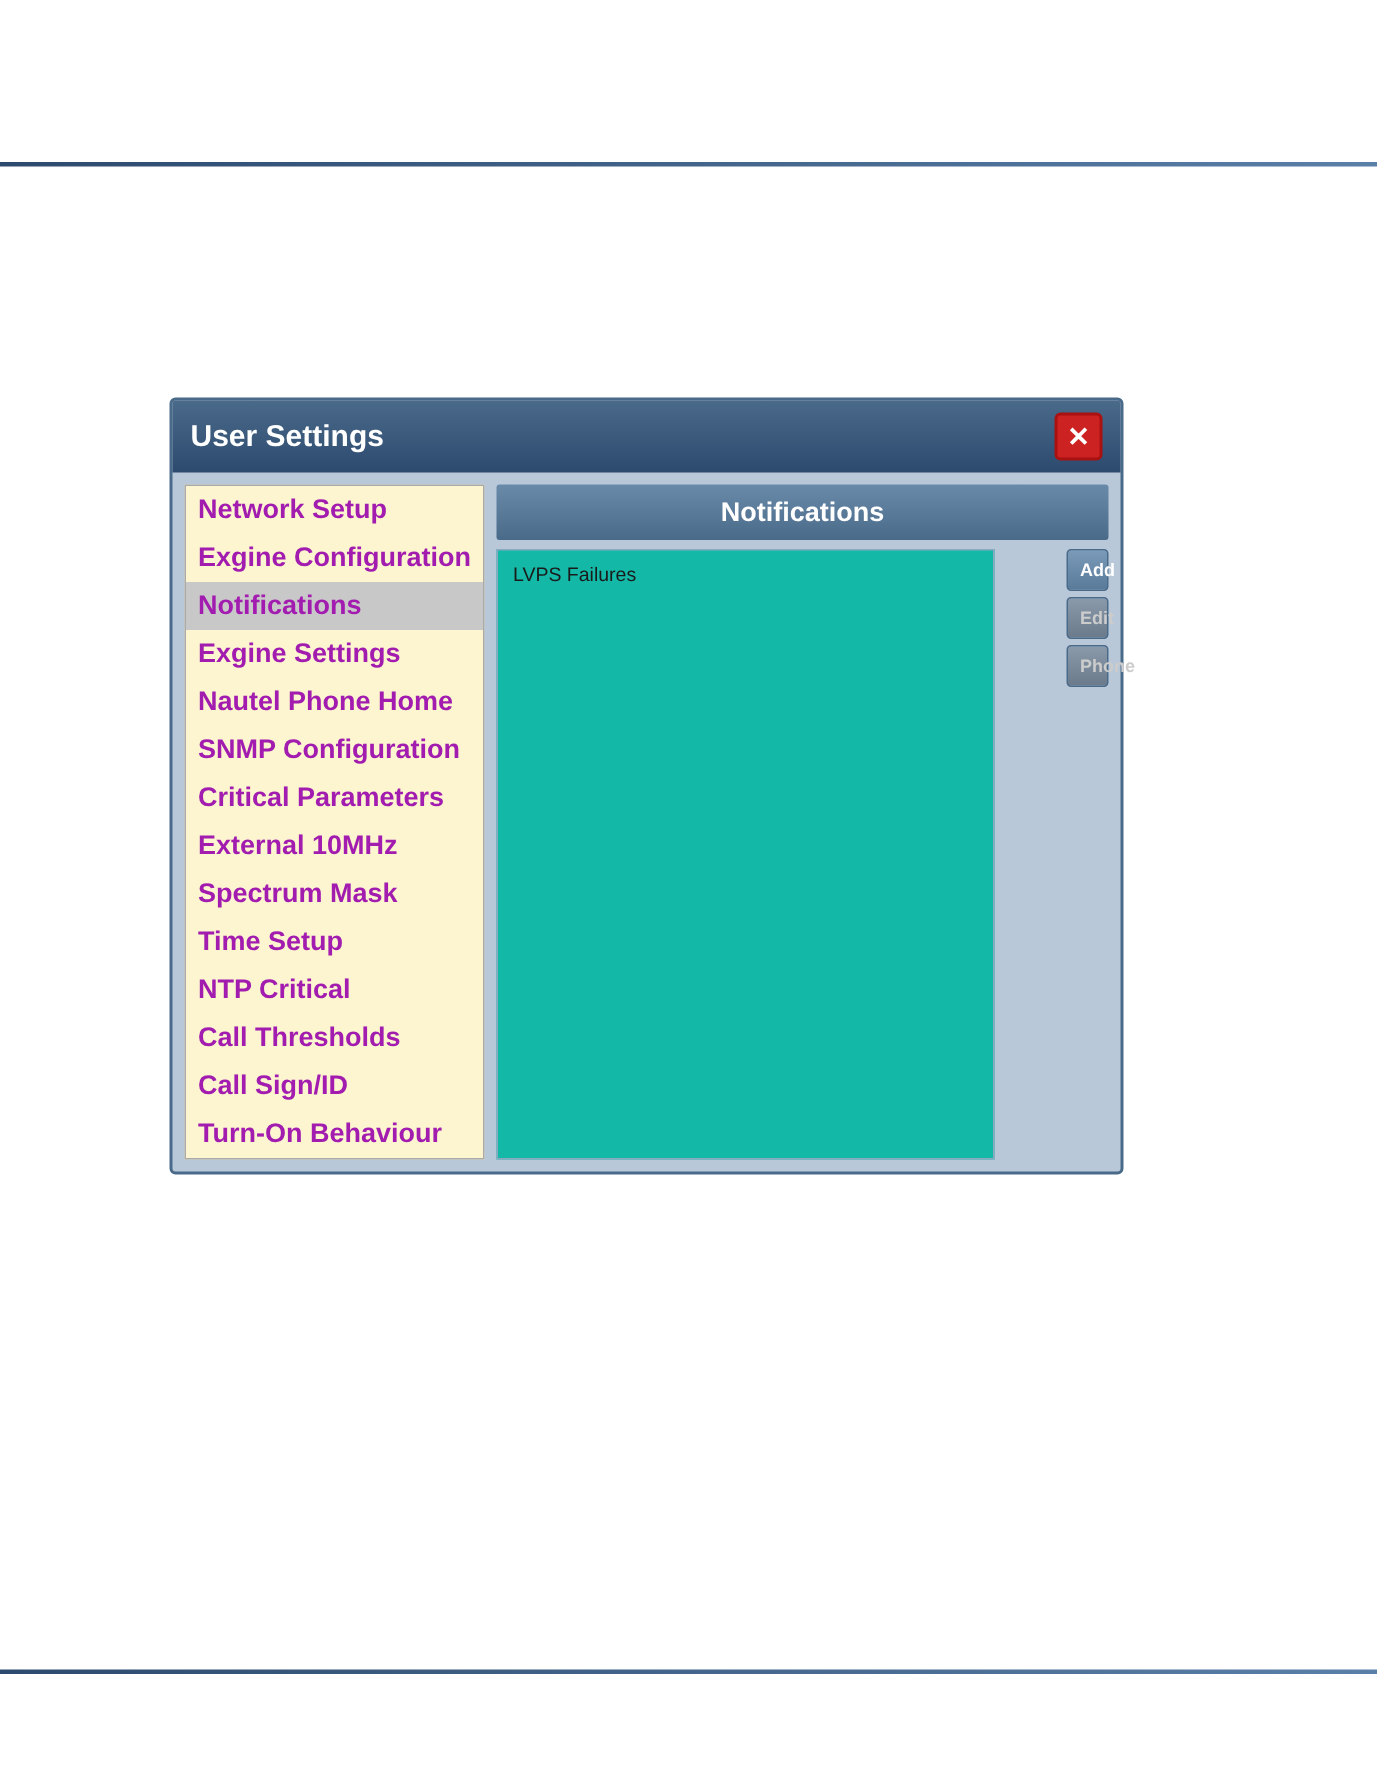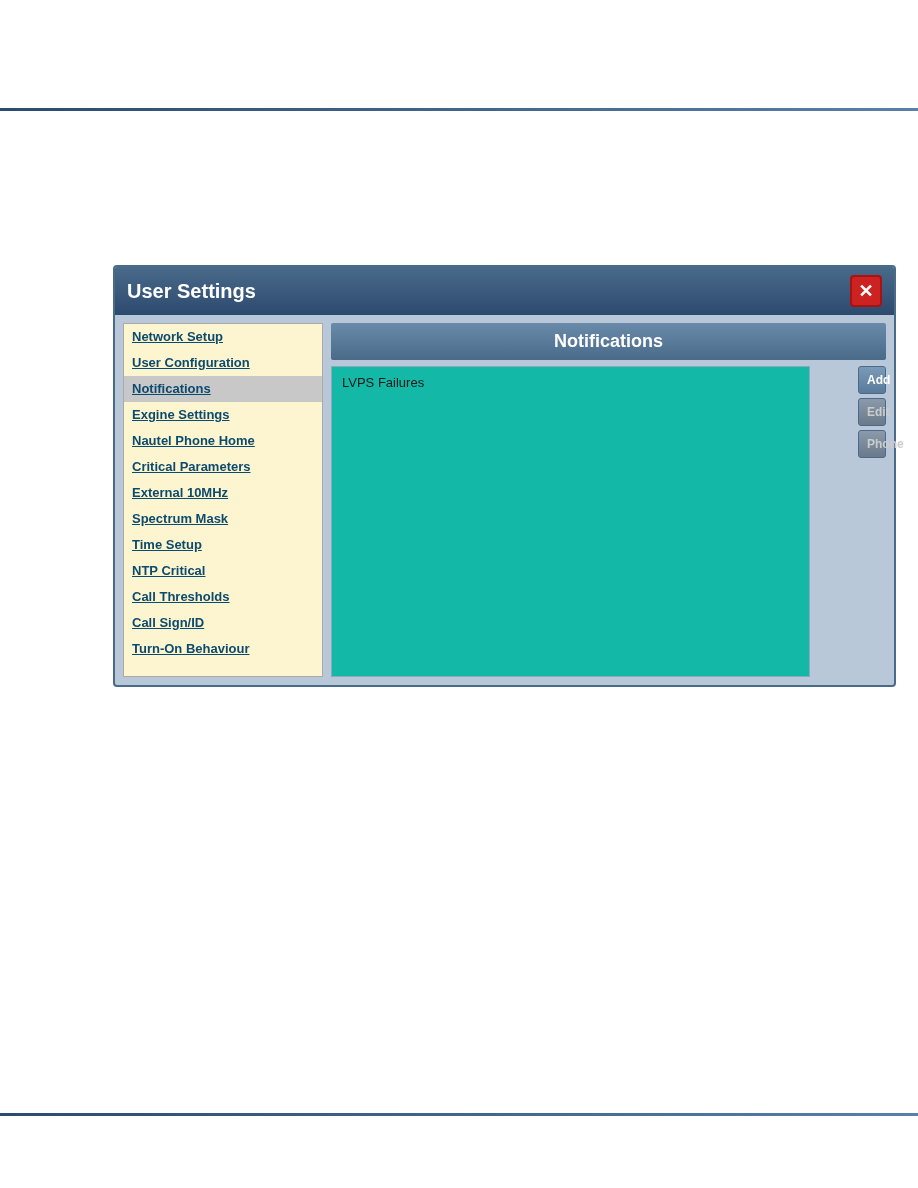--- a/index.html
+++ b/index.html
@@ -46,21 +46,21 @@
       transform: rotate(-20deg);
       pointer-events: none;
       white-space: nowrap;
       z-index: 0;
     }
 
     .dialog {
       position: absolute;
       top: 265px;
       left: 113px;
-      width: 783px;
+      width: 636px;
       background-color: #b8c8d8;
       border: 2px solid #4a6a8a;
       border-radius: 4px;
       z-index: 10;
     }
 
     .dialog-header {
       background: linear-gradient(to bottom, #4a6a8a, #2c4a6e);
       display: flex;
       align-items: center;
@@ -99,26 +99,25 @@
 
     .sidebar {
       width: 200px;
       background-color: #fdf5d0;
       border: 1px solid #aaa;
       flex-shrink: 0;
     }
 
     .sidebar-item {
       padding: 5px 8px;
-      font-size: 13px;
-      font-weight: bold;
-      color: #0c4a6e;
+      font-size: 18px;
+      font-weight: bold;
+      color: #a21caf;
       cursor: pointer;
       border-bottom: 1px solid transparent;
-      text-decoration: underline;
     }
 
     .sidebar-item.active {
       background-color: #c8c8c8;
     }
 
     .main-content {
       flex: 1;
       display: flex;
       flex-direction: column;
@@ -203,24 +202,25 @@
   <div class="dialog-header">
     <span class="dialog-title">User Settings</span>
     <div class="close-button">✕</div>
   </div>
 
   <div class="dialog-body">
 
     <div class="sidebar">
 
     <div class="sidebar-item">Network Setup</div>
-        <div class="sidebar-item">User Configuration</div>
+        <div class="sidebar-item">Exgine Configuration</div>
         <div class="sidebar-item active">Notifications</div>
         <div class="sidebar-item">Exgine Settings</div>
         <div class="sidebar-item">Nautel Phone Home</div>
+        <div class="sidebar-item">SNMP Configuration</div>
         <div class="sidebar-item">Critical Parameters</div>
         <div class="sidebar-item">External 10MHz</div>
         <div class="sidebar-item">Spectrum Mask</div>
         <div class="sidebar-item">Time Setup</div>
         <div class="sidebar-item">NTP Critical</div>
         <div class="sidebar-item">Call Thresholds</div>
         <div class="sidebar-item">Call Sign/ID</div>
         <div class="sidebar-item">Turn-On Behaviour</div>
       </div>
 

